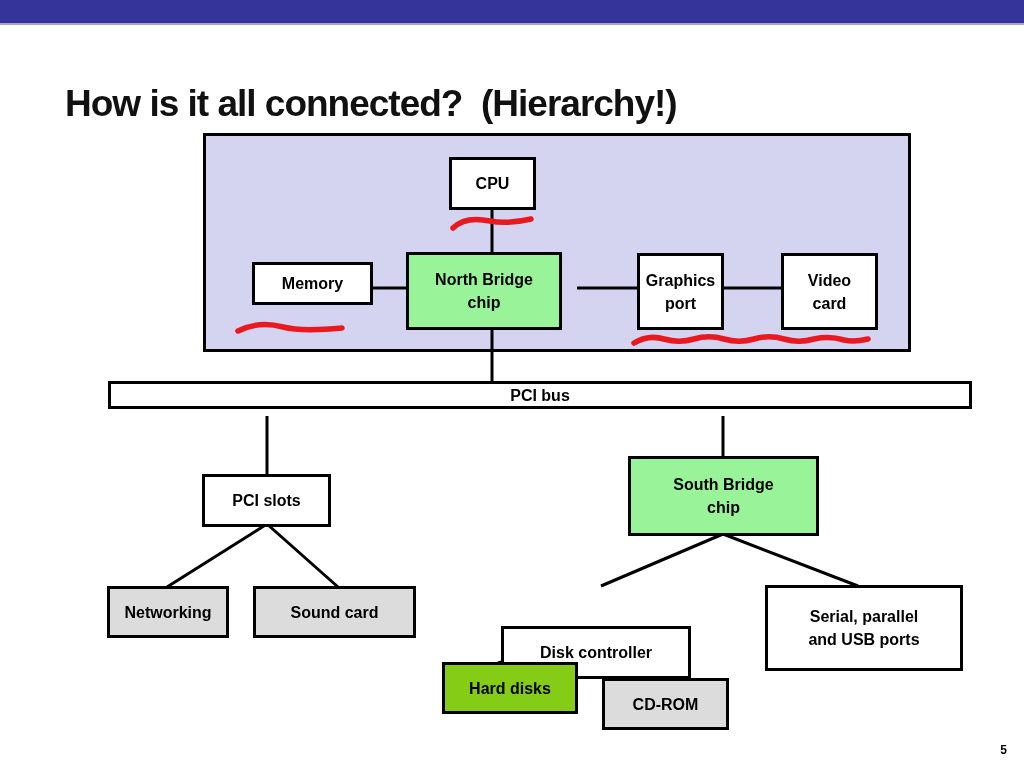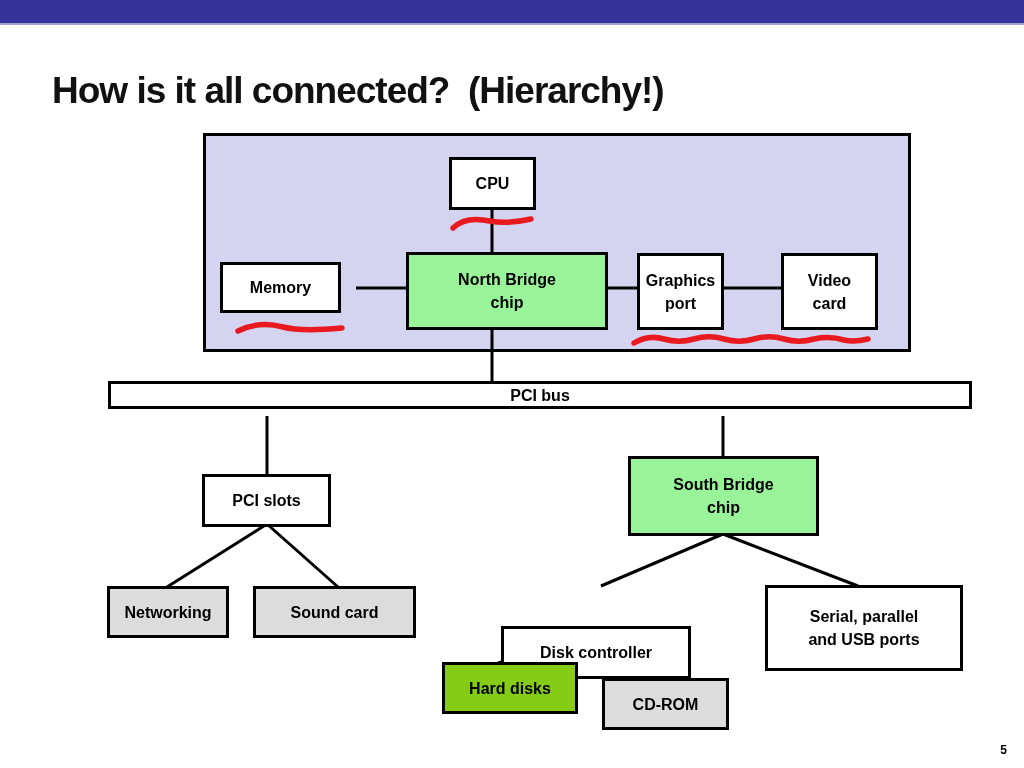--- a/index.html
+++ b/index.html
@@ -28,22 +28,22 @@
   }
   .diagram-svg { position: absolute; left: 0; top: 0; }
   .node {
     position: absolute; box-sizing: border-box;
     border: 3px solid #000;
     display: flex; align-items: center; justify-content: center;
     text-align: center; font-weight: bold; font-size: 16px; line-height: 23px;
     color: #000; white-space: pre-line;
   }
   .geo-cpu            { left: 449px; top: 157px; width: 87px;  height: 53px; }
-  .geo-memory         { left: 220px; top: 262px; width: 121px; height: 51px; }
-  .geo-north-bridge   { left: 406px; top: 252px; width: 202px; height: 78px; }
+  .geo-memory         { left: 252px; top: 262px; width: 121px; height: 43px; }
+  .geo-north-bridge   { left: 406px; top: 252px; width: 156px; height: 78px; }
   .geo-graphics-port  { left: 637px; top: 253px; width: 87px;  height: 77px; }
   .geo-video-card     { left: 781px; top: 253px; width: 97px;  height: 77px; }
   .geo-pci-bus        { left: 108px; top: 381px; width: 864px; height: 28px; }
   .geo-pci-slots      { left: 202px; top: 474px; width: 129px; height: 53px; }
   .geo-south-bridge   { left: 628px; top: 456px; width: 191px; height: 80px; }
   .geo-networking     { left: 107px; top: 586px; width: 122px; height: 52px; }
   .geo-sound-card     { left: 253px; top: 586px; width: 163px; height: 52px; }
   .geo-disk-controller{ left: 501px; top: 585px; width: 190px; height: 53px; margin-top: 41px; }
   .geo-serial-usb     { left: 765px; top: 585px; width: 198px; height: 86px; }
   .geo-hard-disks     { left: 442px; top: 662px; width: 136px; height: 52px; }
@@ -54,21 +54,21 @@
   }
 </style>
 </head>
 <body>
 
 <div class="slide">
 
   <div class="top-bar" style="background-color: rgb(52, 52, 155);"></div>
   <div class="top-bar-edge" style="background-color: rgb(163, 163, 214);"></div>
 
-  <h1 class="slide-title" style="margin: 3px; color: rgb(17, 17, 17);">How is it all connected?  (Hierarchy!)</h1>
+  <h1 class="slide-title" style="margin: 16px; color: rgb(17, 17, 17);">How is it all connected?  (Hierarchy!)</h1>
 
   <div class="container-box" style="background-color: rgb(212, 212, 240);"></div>
 
   <svg class="diagram-svg" width="1024" height="768" viewBox="0 0 1024 768">
     <g stroke-width="3" fill="none" stroke="#000000">
       <line x1="492" y1="210" x2="492" y2="254"></line>
       <line x1="356" y1="288" x2="407" y2="288"></line>
       <line x1="577" y1="288" x2="638" y2="288"></line>
       <line x1="723" y1="288" x2="782" y2="288"></line>
       <line x1="492" y1="330" x2="492" y2="382"></line>

